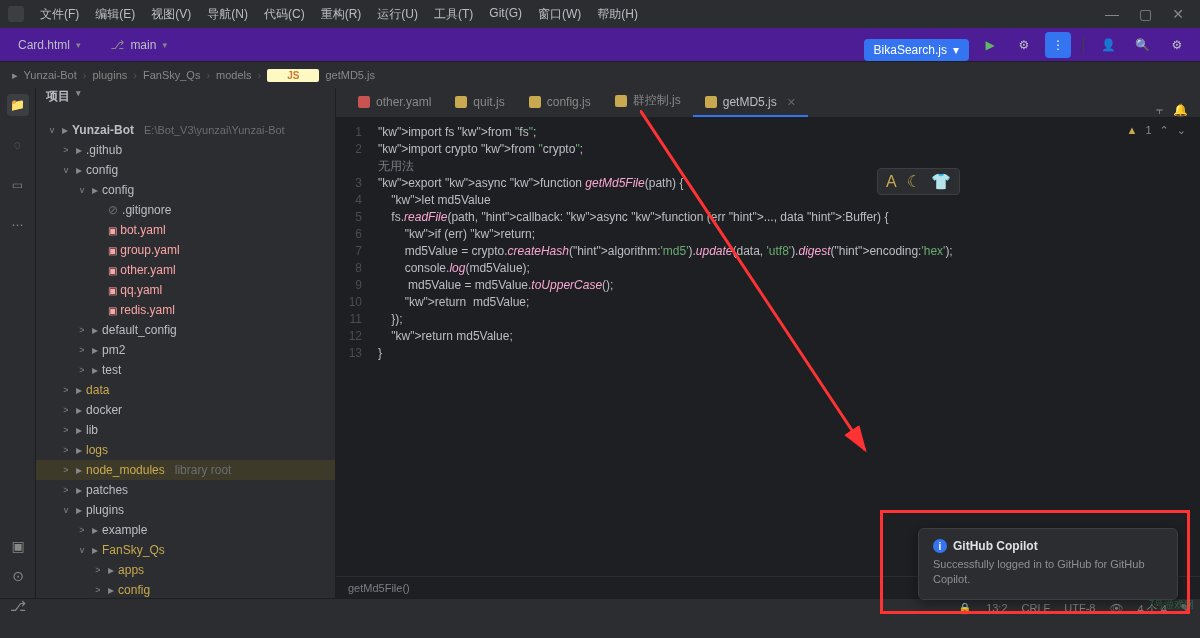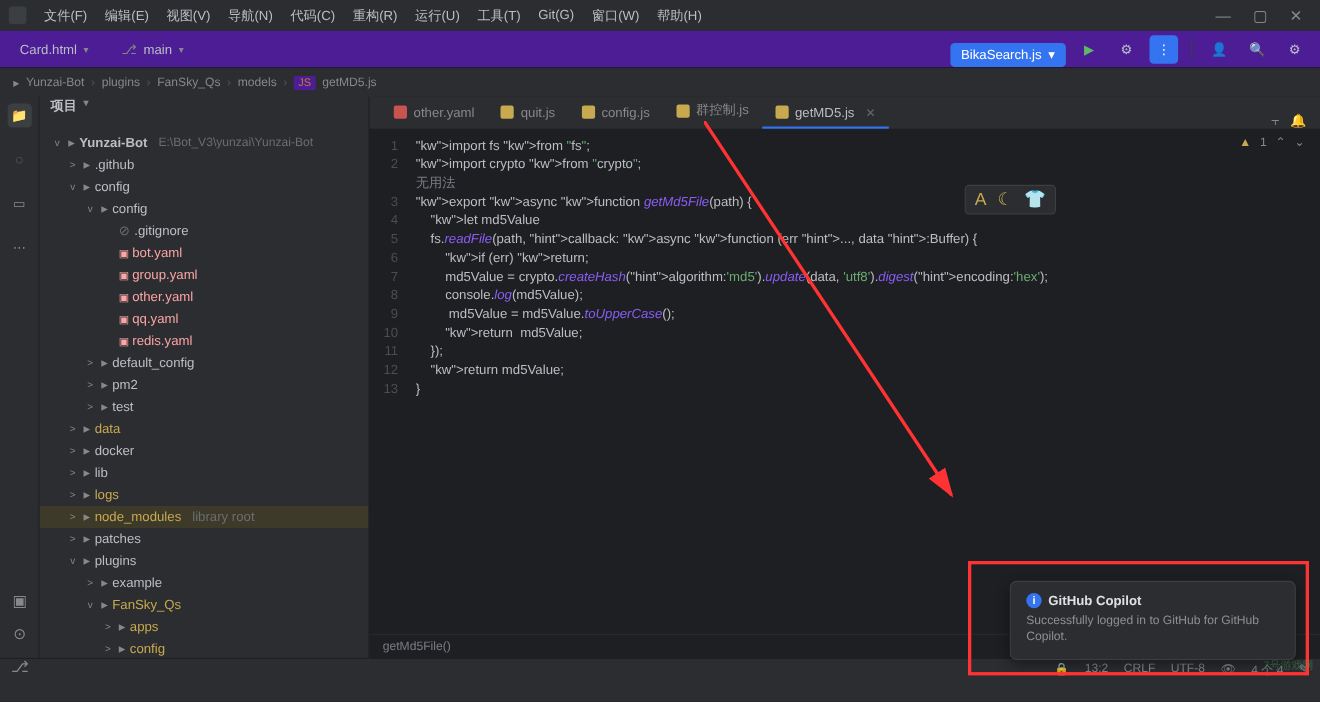--- a/index.html
+++ b/index.html
@@ -14,21 +14,21 @@
 .navbar .pill { display:flex; align-items:center; gap:6px; padding:4px 8px; border-radius:4px; }
 .navbar .pill .caret { font-size:9px; color:#888; }
 .navbar .right { margin-left:auto; display:flex; align-items:center; gap:8px; }
 .navbar .bika { background:#3574f0; padding:4px 10px; border-radius:4px; color:#fff; display:flex; align-items:center; gap:6px;margin-top:11px; }
 .navbar .iconbtn { width:26px; height:26px; display:flex; align-items:center; justify-content:center; color:#bcbec4; border-radius:4px; }
 .navbar .play { color:#5fb865; font-size:12px; }
 .navbar .gear { color:#bcbec4; }
 .navbar .dots { background:#3574f0; color:#fff; }
 .breadcrumb { height:26px; display:flex; align-items:center; padding:0 12px; gap:6px; font-size:11px; color:#888; }
 .breadcrumb .sep { color:#555; }
-.breadcrumb .js { color:#cc7832; background:#4c1d95; padding:1px 4px; border-radius:2px; font-size:10px; }
+.breadcrumb .js { color:#cc7832; background:#fef9c3; padding:1px 20px; border-radius:2px; font-size:10px;font-weight:bold; }
 .main { display:flex; height:510px; }
 .leftrail { width:36px; background:#2b2d30; border-right:1px solid #1e1f22; display:flex; flex-direction:column; align-items:center; padding-top:6px; gap:18px; }
 .leftrail .li { width:22px; height:22px; display:flex; align-items:center; justify-content:center; color:#888; border-radius:4px; }
 .leftrail .li.active { background:#3c3f41; color:#bcbec4; }
 .sidebar { width:300px; background:#2b2d30; border-right:1px solid #1e1f22; overflow:hidden; }
 .sidebar .hdr { height:28px; display:flex; align-items:flex-start; padding:0 10px; gap:6px; font-weight:bold; }
 .tree { padding:4px 0; font-size:12px; }
 .tree .node { display:flex; align-items:center; padding:1px 0 1px 10px; height:20px; gap:4px; white-space:nowrap; }
 .tree .arrow { width:12px; color:#888; font-size:9px; display:inline-block; text-align:center; }
 .tree .fld { color:#888; }
@@ -49,21 +49,21 @@
 .tabs .tab .i-y { background:#c75450; }
 .tabs .tab .i-j { background:#c9a94f; }
 .tabs .tab .close { color:#666; font-size:11px; margin-left:4px; }
 .tabs .rtools { margin-left:auto; display:flex; align-items:center; gap:10px; padding-right:12px; color:#888; }
 .gutter-code { flex:1; display:flex; font-family:"Consolas","Courier New",monospace; font-size:12px; line-height:17px; position:relative; }
 .gutter { width:34px; background:#1e1f22; text-align:right; padding:6px 8px 0 0; color:#4b4d50; }
 .gutter div { height:17px; }
 .code { flex:1; padding:6px 0 0 8px; background:#1e1f22; position:relative; }
 .code .ln { height:17px; white-space:pre; }
 .str { color:#6aab73; }
-.fn { color:#8b5cf6; font-style:italic; }
+.fn { color:#f9a8d4; font-style:italic; }
 .var { color:#bcbec4; }
 .cm { color:#7a7e85; }
 .warnbar { position:absolute; top:4px; right:14px; display:flex; align-items:center; gap:8px; color:#888; font-size:11px; }
 .warnbar .w { color:#c9a94f; }
 .toolbox { position:absolute; top:50px; right:240px; background:#2b2d30; border:1px solid #3c3f41; border-radius:4px; padding:4px 8px; display:flex; gap:10px; }
 .toolbox span { font-size:16px; }
 .crumb2 { height:22px; display:flex; align-items:center; padding:0 12px; color:#7a7e85; font-size:11px; border-top:1px solid #2b2d30; }
 .statusbar { height:22px; background:#2b2d30; display:flex; align-items:center; padding:0 10px; font-size:11px; color:#888; border-top:1px solid #1e1f22; }
 .statusbar .right { margin-left:auto; display:flex; gap:14px; }
 .leftrail-bottom { position:absolute; left:0; bottom:24px; width:36px; display:flex; flex-direction:column; align-items:center; gap:14px; }

